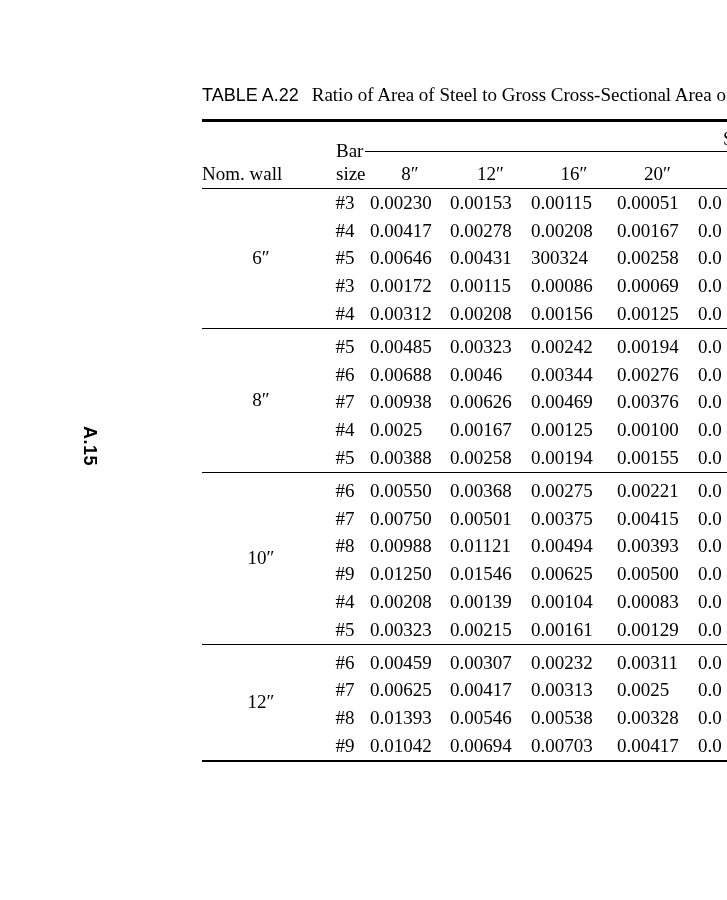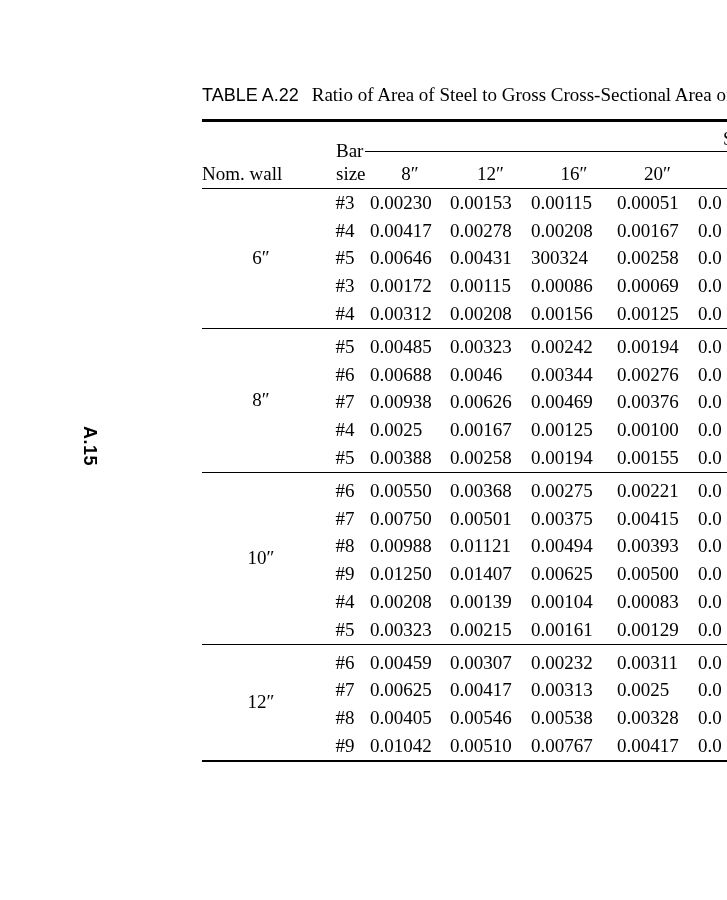--- a/index.html
+++ b/index.html
@@ -258,21 +258,21 @@
             <div class="cell c-val">0.00988</div>
             <div class="cell c-val">0.01121</div>
             <div class="cell c-val">0.00494</div>
             <div class="cell c-val">0.00393</div>
             <div class="cell c-val">0.0</div>
           </div>
           <div class="row grid-cols">
             <div class="cell"></div>
             <div class="cell c-bar">#9</div>
             <div class="cell c-val">0.01250</div>
-            <div class="cell c-val">0.01407</div>
+            <div class="cell c-val">0.01546</div>
             <div class="cell c-val">0.00625</div>
             <div class="cell c-val">0.00500</div>
             <div class="cell c-val">0.0</div>
           </div>
           <div class="row grid-cols">
             <div class="cell"></div>
             <div class="cell c-bar">#4</div>
             <div class="cell c-val">0.00208</div>
             <div class="cell c-val">0.00139</div>
             <div class="cell c-val">0.00104</div>
@@ -305,32 +305,32 @@
             <div class="cell c-bar">#7</div>
             <div class="cell c-val">0.00625</div>
             <div class="cell c-val">0.00417</div>
             <div class="cell c-val">0.00313</div>
             <div class="cell c-val">0.0025</div>
             <div class="cell c-val">0.0</div>
           </div>
           <div class="row grid-cols">
             <div class="cell"></div>
             <div class="cell c-bar">#8</div>
-            <div class="cell c-val">0.00405</div>
+            <div class="cell c-val">0.01393</div>
             <div class="cell c-val">0.00546</div>
             <div class="cell c-val">0.00538</div>
             <div class="cell c-val">0.00328</div>
             <div class="cell c-val">0.0</div>
           </div>
           <div class="row grid-cols">
             <div class="cell"></div>
             <div class="cell c-bar">#9</div>
             <div class="cell c-val">0.01042</div>
-            <div class="cell c-val">0.00510</div>
-            <div class="cell c-val">0.00767</div>
+            <div class="cell c-val">0.00694</div>
+            <div class="cell c-val">0.00703</div>
             <div class="cell c-val">0.00417</div>
             <div class="cell c-val">0.0</div>
           </div>
         </div>
       </div>
 
     <div class="rule-bottom"></div>
 
   </div>
 </div>

